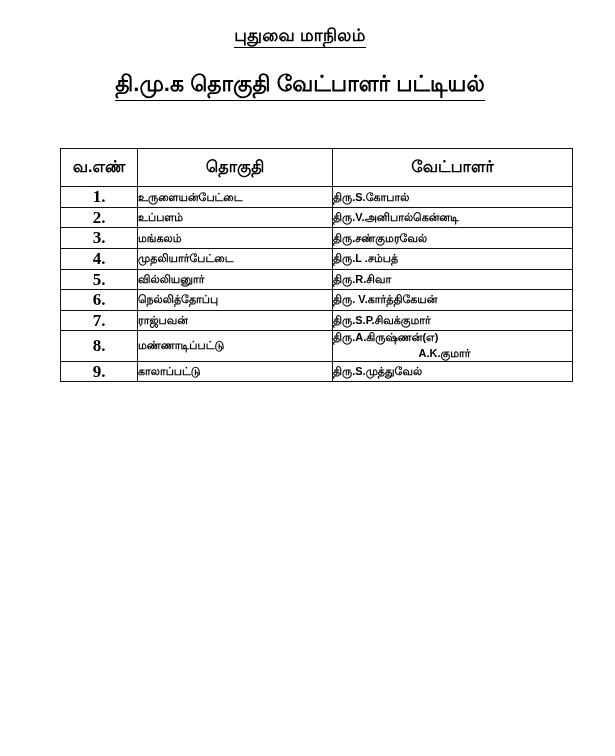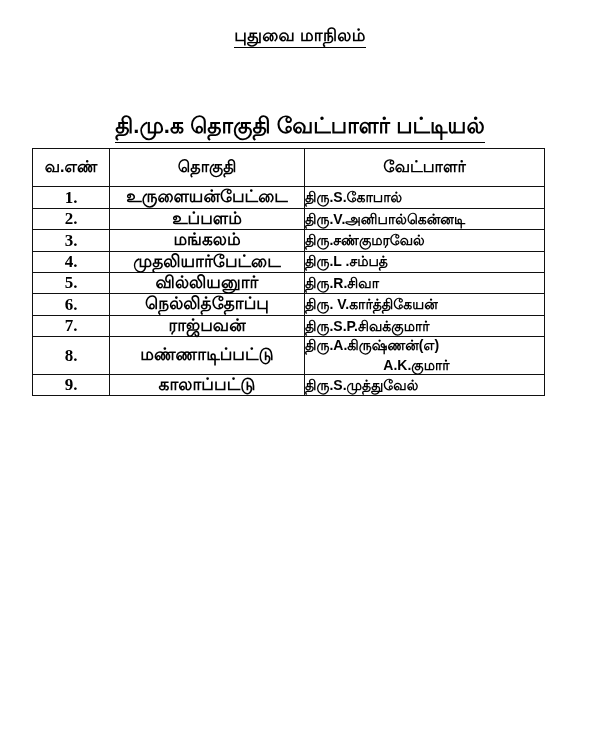--- a/index.html
+++ b/index.html
@@ -47,27 +47,26 @@
     margin: 0;
     padding-top: 23px;
     font-size: 22px;
     font-weight: 700;
     line-height: 1.2;
   }
   .title-sub .ul {
     border-bottom: 1.6px solid #000;
     padding-bottom: 2px;
     display: inline-block;
-    margin-top: 42px;
   }
 
   
   .table-wrap {
     position: absolute;
-    left: 32px;
+    left: 60px;
     top: 148px;
     width: 512px;
   }
 
   table.list {
     border-collapse: collapse;
     table-layout: fixed;
     width: 512px;
     border: 1.7px solid #111;
   }
@@ -94,30 +93,30 @@
   .td-no {
     text-align: center;
     font-size: 17px;
     font-family: "Liberation Serif", "DejaVu Serif", serif;
     font-weight: 700;
     padding: 8px 3px 9px 3px;
     line-height: 1.15;
   }
 
   .td-const {
-    text-align: center;
-    font-size: 17px;
+    text-align: left;
+    font-size: 11px;
     padding: 8px 5px 9px 8px;
     line-height: 1.2;
     white-space: nowrap;
   }
 
   .td-cand {
     text-align: left;
-    font-size: 14px;
+    font-size: 11px;
     padding: 8px 6px 9px 7px;
     line-height: 1.2;
     white-space: nowrap;
   }
 
   .cand-line2 {
     display: block;
     text-align: center;
     padding-right: 16px;
     padding-top: 3px;

